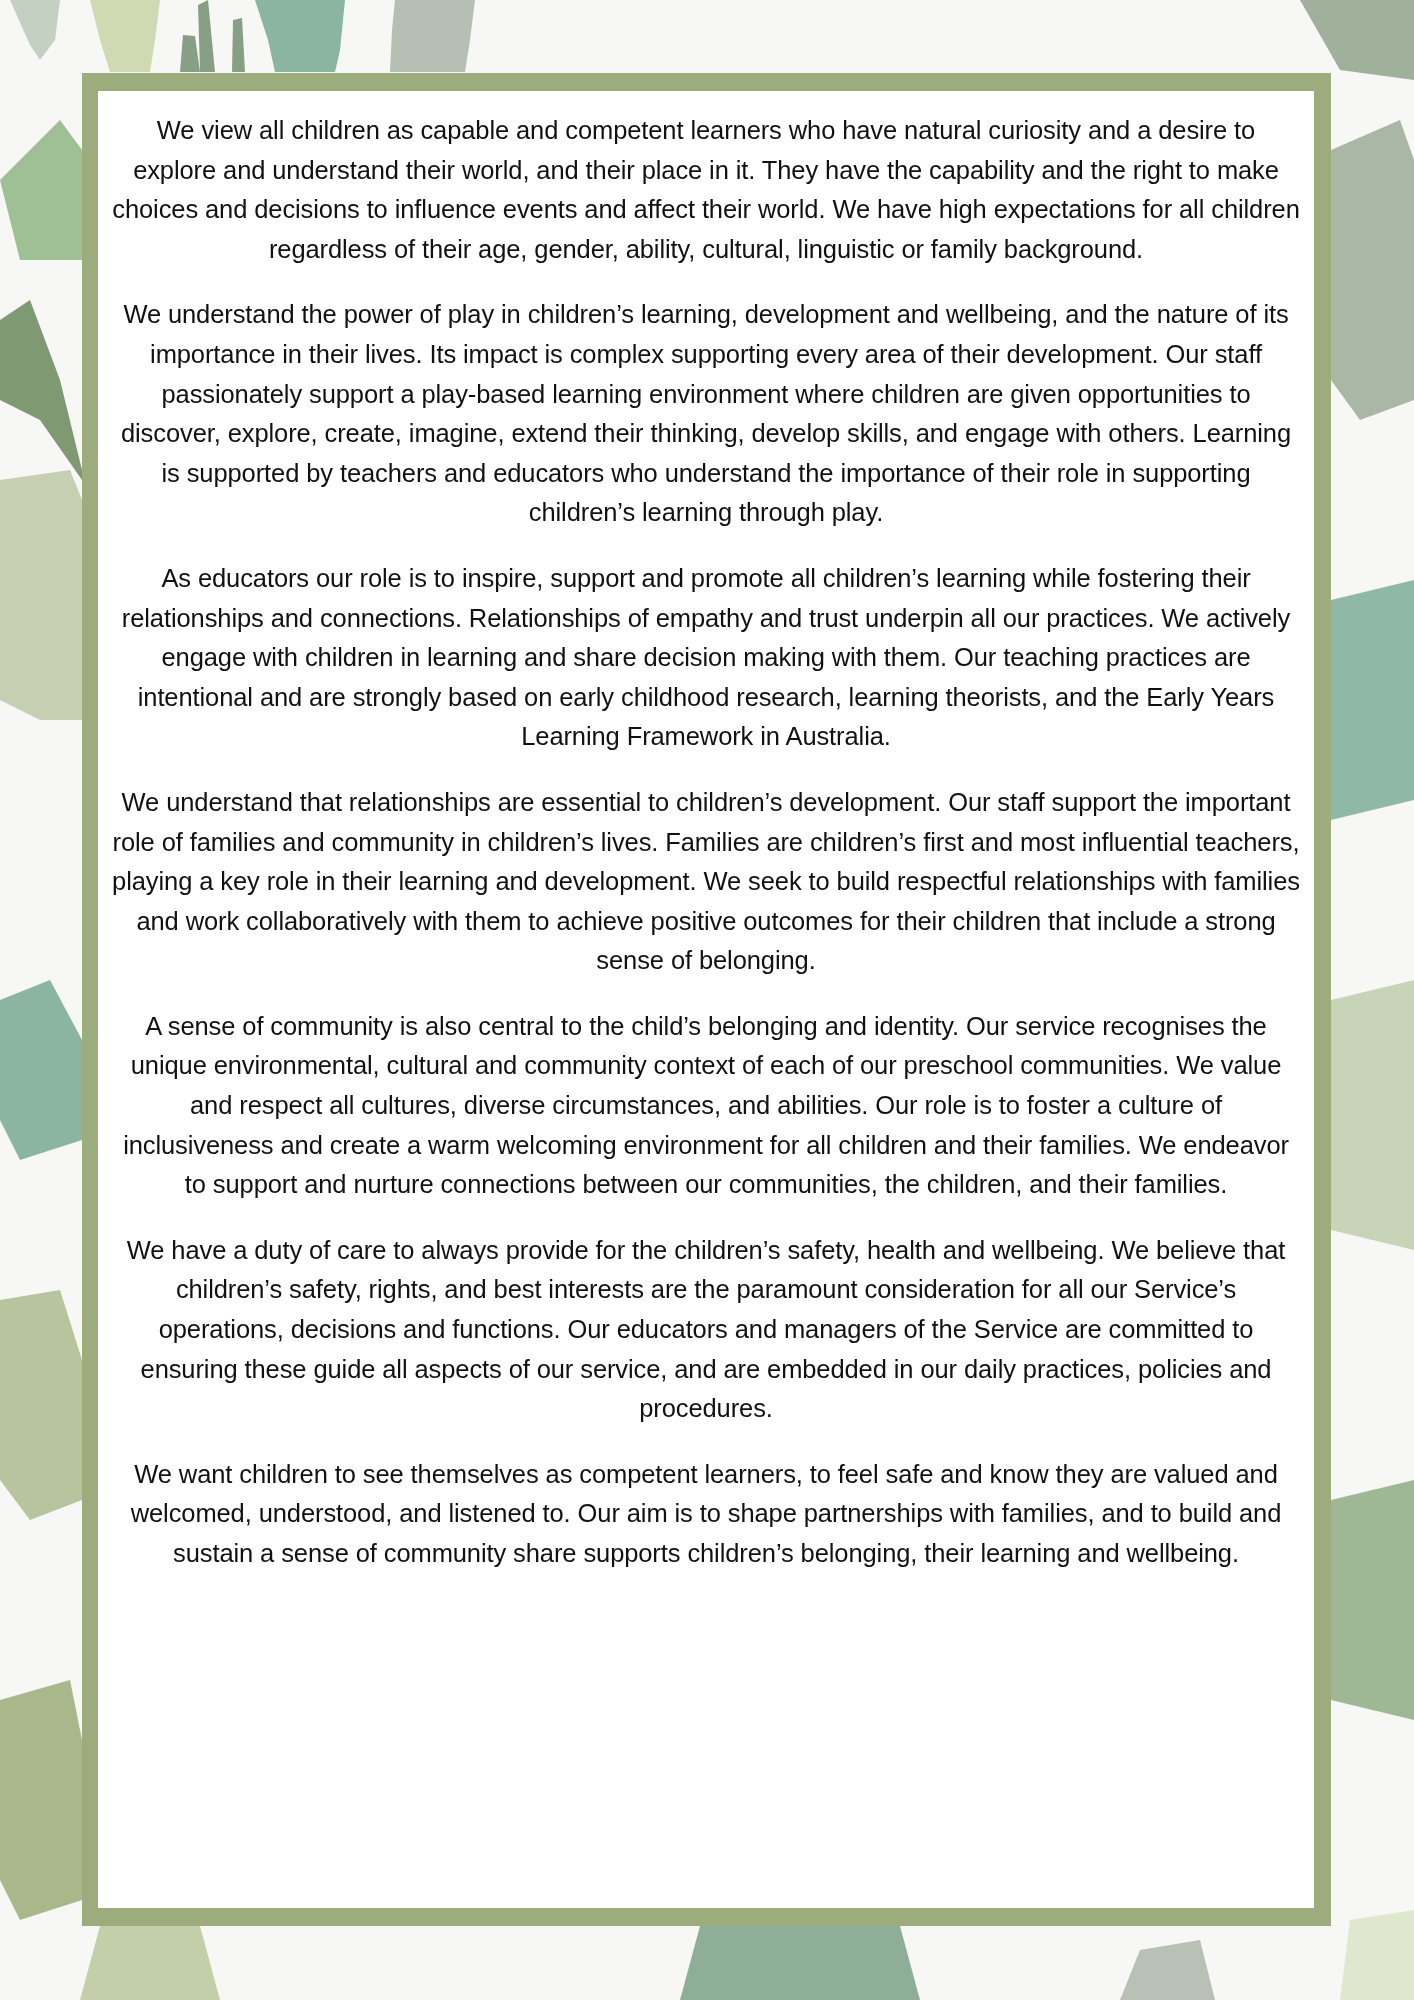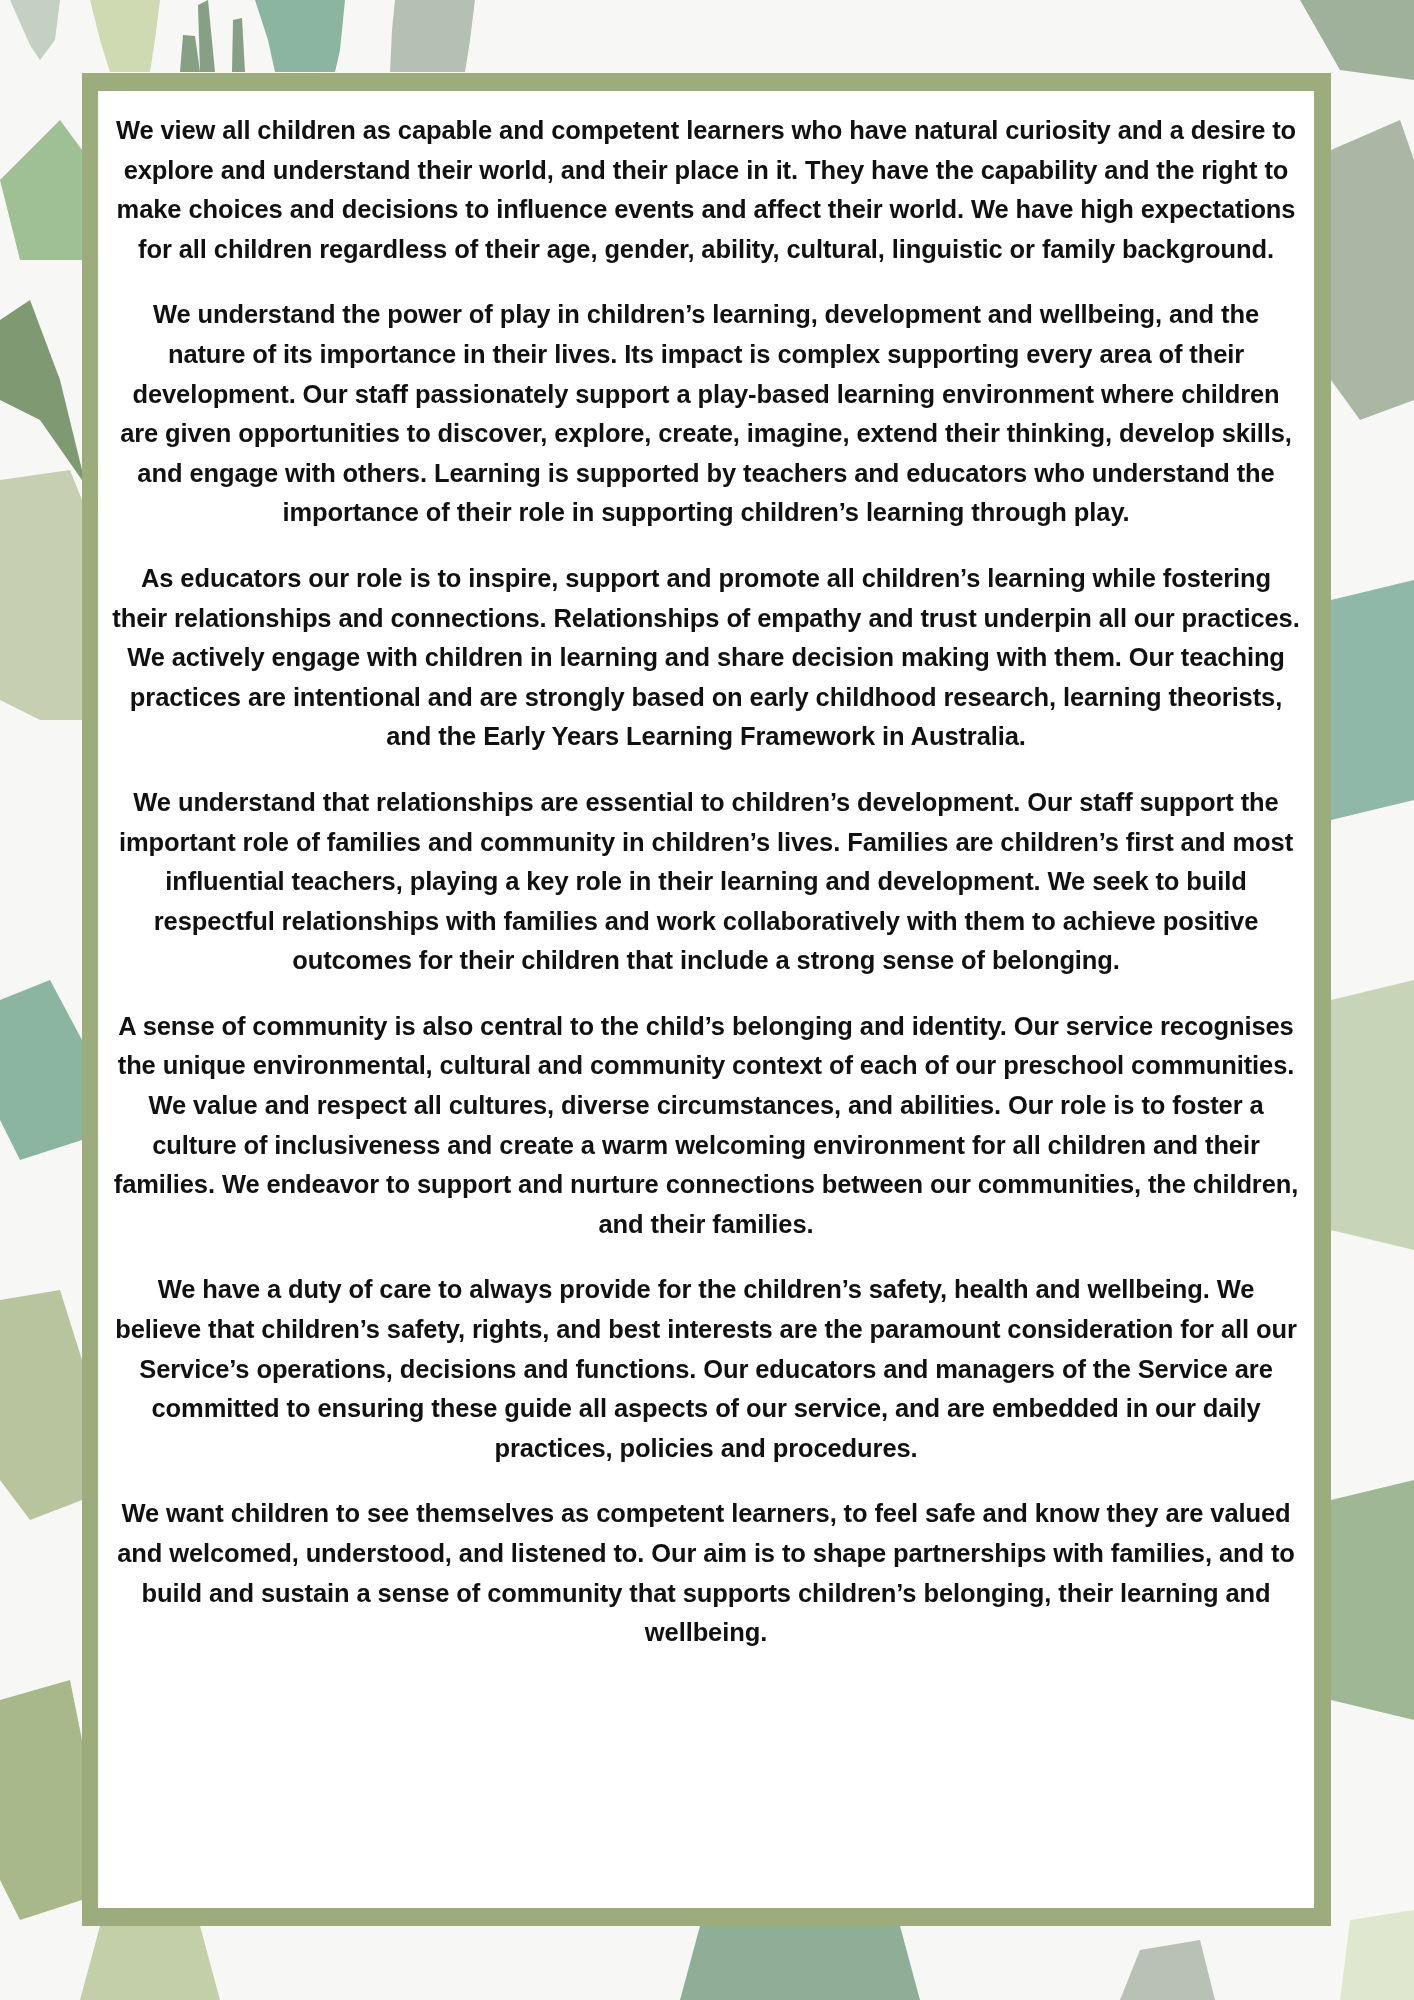--- a/index.html
+++ b/index.html
@@ -18,21 +18,21 @@
       position: absolute; left: 16px; top: 18px; right: 17px; bottom: 18px;
       background: #ffffff; box-sizing: border-box;
       padding: 20px 14px 0 14px;
     }
     .para {
       margin: 0 0 26px 0;
       text-align: center;
       color: #111111;
       font-size: 25.5px;
       line-height: 39.6px;
-      font-weight: 700;
+      font-weight: 400;
       letter-spacing: -0.1px;
     }
   </style>
 </head>
 <body>
 
 <div class="bg">
   <svg viewBox="0 0 1414 2000" xmlns="http://www.w3.org/2000/svg">
 
     <g fill="#c4d0c2">
@@ -75,15 +75,15 @@
 </div>
 
 <div class="frame">
   <div class="sheet">
     <p class="para">We view all children as capable and competent learners who have natural curiosity and a desire to explore and understand their world, and their place in it. They have the capability and the right to make choices and decisions to influence events and affect their world. We have high expectations for all children regardless of their age, gender, ability, cultural, linguistic or family background.</p>
     <p class="para">We understand the power of play in children’s learning, development and wellbeing, and the nature of its importance in their lives. Its impact is complex supporting every area of their development. Our staff passionately support a play-based learning environment where children are given opportunities to discover, explore, create, imagine, extend their thinking, develop skills, and engage with others. Learning is supported by teachers and educators who understand the importance of their role in supporting children’s learning through play.</p>
     <p class="para">As educators our role is to inspire, support and promote all children’s learning while fostering their relationships and connections. Relationships of empathy and trust underpin all our practices. We actively engage with children in learning and share decision making with them. Our teaching practices are intentional and are strongly based on early childhood research, learning theorists, and the Early Years Learning Framework in Australia.</p>
     <p class="para">We understand that relationships are essential to children’s development. Our staff support the important role of families and community in children’s lives. Families are children’s first and most influential teachers, playing a key role in their learning and development. We seek to build respectful relationships with families and work collaboratively with them to achieve positive outcomes for their children that include a strong sense of belonging.</p>
     <p class="para">A sense of community is also central to the child’s belonging and identity. Our service recognises the unique environmental, cultural and community context of each of our preschool communities. We value and respect all cultures, diverse circumstances, and abilities. Our role is to foster a culture of inclusiveness and create a warm welcoming environment for all children and their families. We endeavor to support and nurture connections between our communities, the children, and their families.</p>
     <p class="para">We have a duty of care to always provide for the children’s safety, health and wellbeing. We believe that children’s safety, rights, and best interests are the paramount consideration for all our Service’s operations, decisions and functions. Our educators and managers of the Service are committed to ensuring these guide all aspects of our service, and are embedded in our daily practices, policies and procedures.</p>
-    <p class="para">We want children to see themselves as competent learners, to feel safe and know they are valued and welcomed, understood, and listened to. Our aim is to shape partnerships with families, and to build and sustain a sense of community that supports children’s belonging, their learning and wellbeing.</p>
+    <p class="para">We want children to see themselves as competent learners, to feel safe and know they are valued and welcomed, understood, and listened to. Our aim is to shape partnerships with families, and to build and sustain a sense of community share supports children’s belonging, their learning and wellbeing.</p>
   </div>
 </div>
 
 </body></html>

